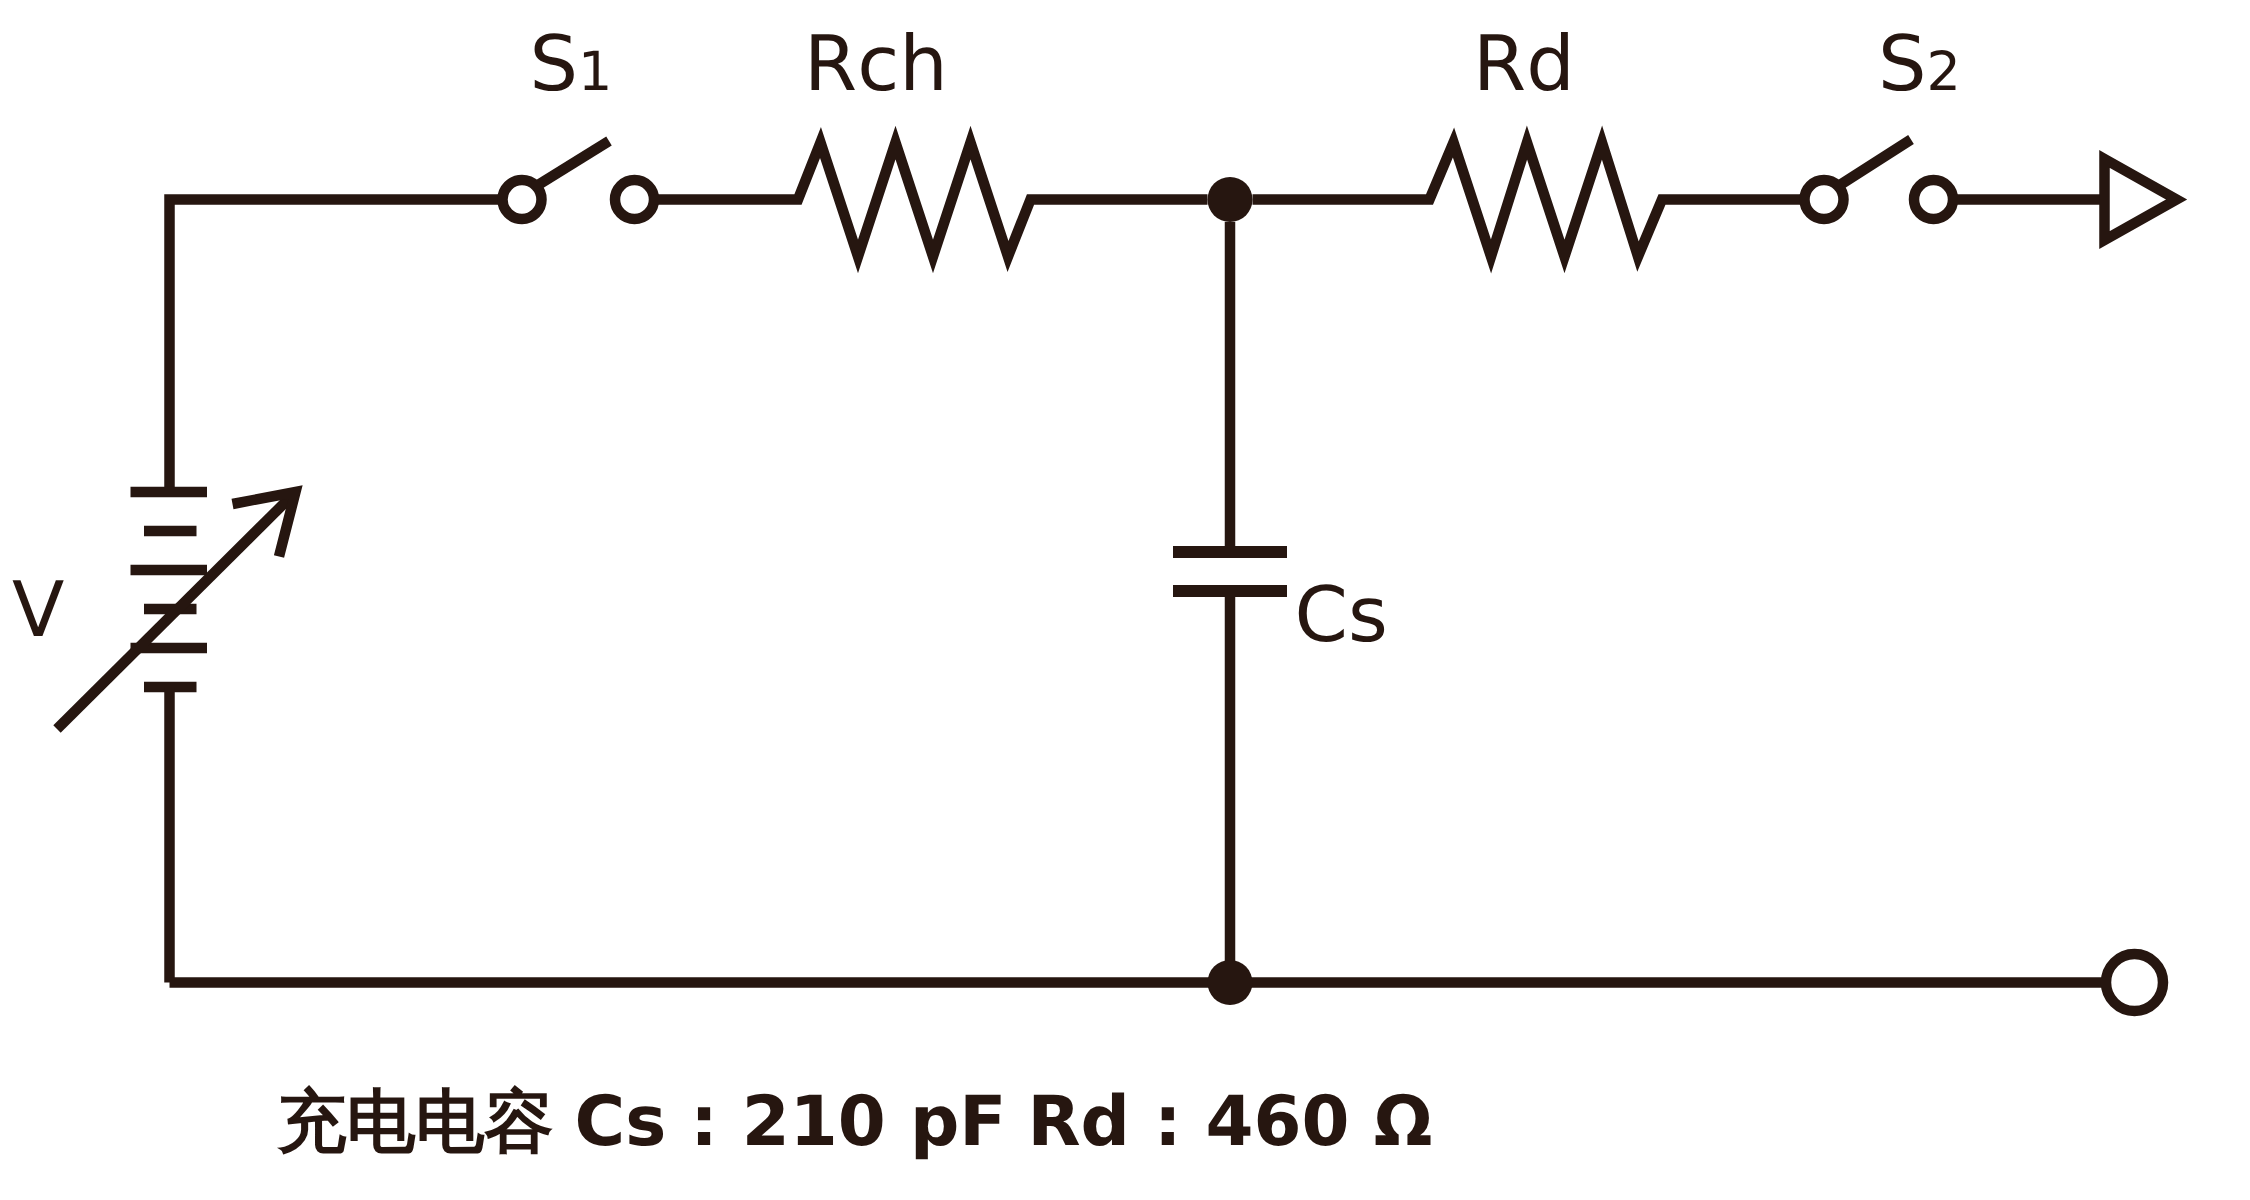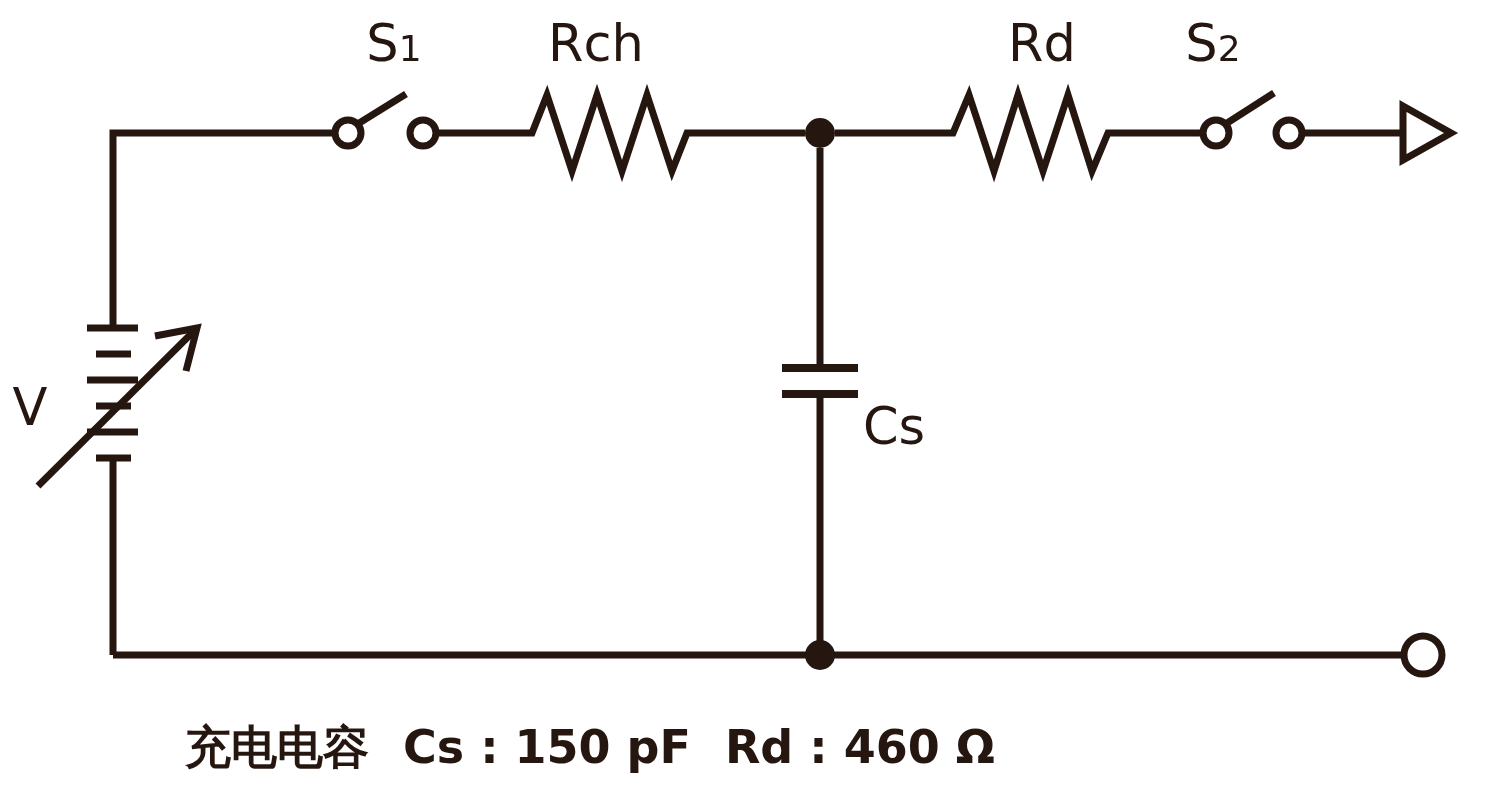--- a/index.html
+++ b/index.html
@@ -21,32 +21,31 @@
     position: absolute;
     left: 0;
     top: 0;
   }
   .comp-label {
     position: absolute;
     color: #261610;
     font-size: 51px;
     line-height: 1;
     white-space: nowrap;
-    text-align: center;
   }
   .comp-label .subscript {
     font-size: 36px;
   }
   .caption {
     position: absolute;
     left: 185px;
     top: 722px;
     display: flex;
     align-items: baseline;
-    column-gap: 34px;
+    column-gap: 14px;
     color: #261610;
     font-size: 46px;
     font-weight: 700;
     line-height: 1.1;
     white-space: nowrap;
   }
 </style>
 </head>
 <body>
 
@@ -114,27 +113,27 @@
   </div>
 
   <div class="comp-label" style="left:982px; top:18px; width:120px;">
     <span>Rd</span>
   </div>
 
   <div class="comp-label" style="left:536px; top:18px; width:120px;">
     <span>Rch</span>
   </div>
 
-  <div class="comp-label" style="left:1172px; top:18px; width:82px;">
+  <div class="comp-label" style="left:1252px; top:18px; width:82px;">
     <span>S</span><span class="subscript">2</span>
   </div>
 
-  <div class="comp-label" style="left:863px; top:385px; text-align:left;margin-top:16px;">
+  <div class="comp-label" style="left:863px; top:385px; text-align:left;">
     <span>Cs</span>
   </div>
 
   <div class="caption">
     <span>充电电容</span>
-    <span>Cs : 150 pF</span>
+    <span>Cs : 210 pF</span>
     <span>Rd : 460 Ω</span>
   </div>
 
 </div>
 
 </body></html>

